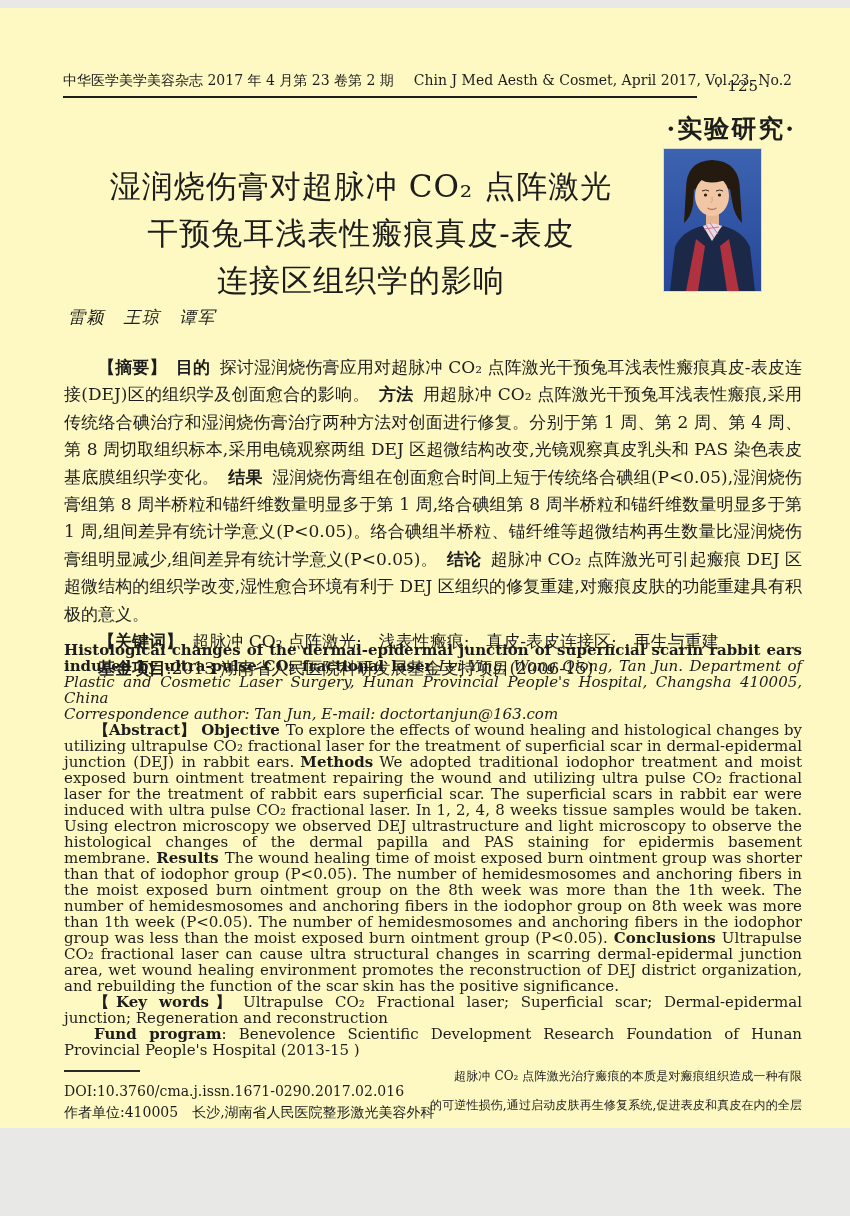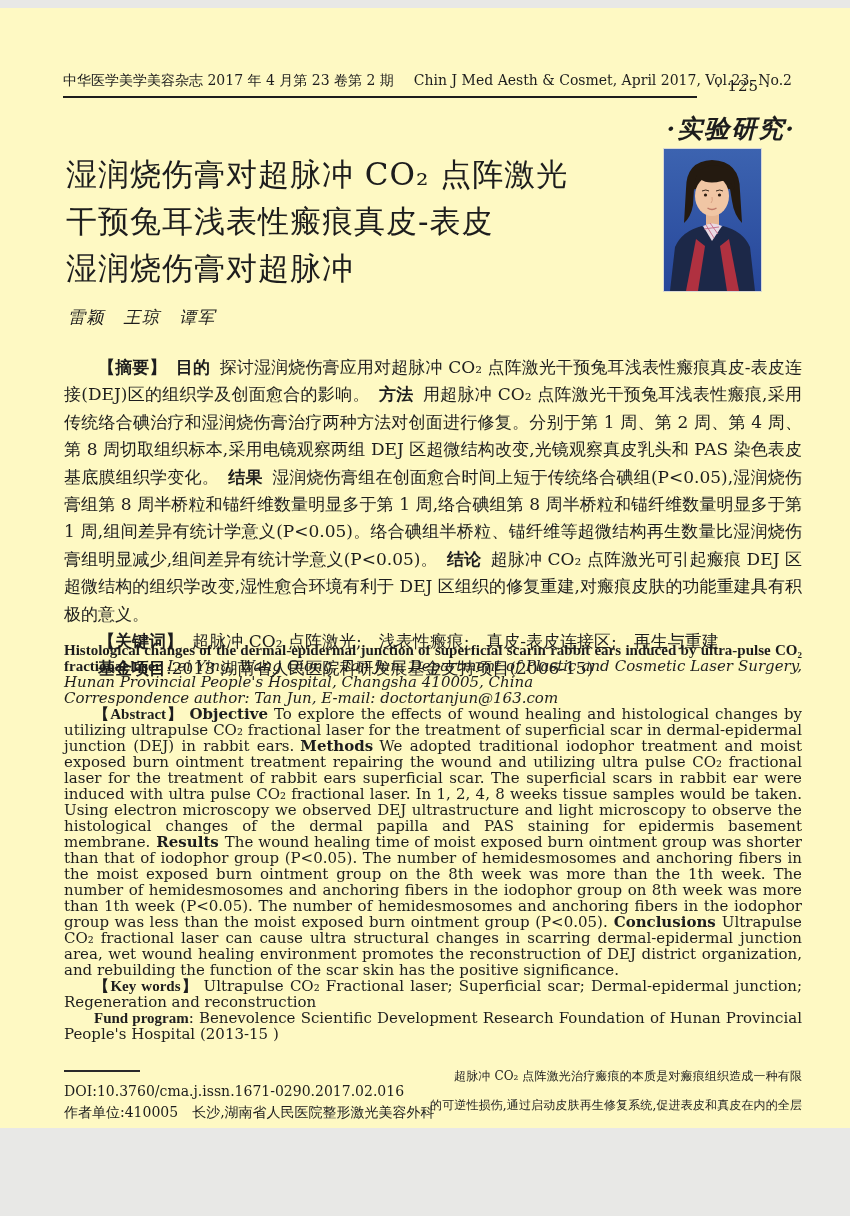--- a/index.html
+++ b/index.html
@@ -9,32 +9,32 @@
     font-family:"DejaVu Serif","Liberation Serif",serif;
   }
   
   .header-rule{
     position:absolute;left:63px;top:64px;width:634px;
     border-bottom:2px solid #1d1d1d;padding-bottom:6px;
     display:flex;gap:20px;align-items:baseline;
     font-size:14px;white-space:nowrap;
   }
   .page-number{position:absolute;left:716px;top:69px;width:90px;text-align:left;font-size:15px;letter-spacing:1px;}
-  .section-label{position:absolute;top:104px;right:54px;font-size:25px;font-weight:bold;letter-spacing:2px;font-style:italic;}
+  .section-label{position:absolute;top:104px;right:54px;font-size:25px;font-weight:bold;letter-spacing:2px;}
   
   .photo{position:absolute;left:664px;top:141px;width:97px;height:142px;box-shadow:0 0 0 1px #d8d8d4;}
   .photo svg{display:block;}
   
-  .title{position:absolute;left:66px;top:143px;width:590px;font-size:31px;line-height:47px;letter-spacing:1px;}
+  .title{position:absolute;left:66px;top:155px;width:590px;font-size:31px;line-height:47px;letter-spacing:1px;text-align:center;}
   .title div{white-space:nowrap;}
   .authors{position:absolute;left:68px;top:298px;font-size:17px;font-style:italic;letter-spacing:1.5px;}
   
   .abs-cn{position:absolute;left:64px;top:346px;width:738px;font-size:17px;line-height:27.4px;text-align:justify;}
   .abs-cn p{margin:0;text-indent:2em;}
-  .b{font-weight:bold;font-family:Liberation Serif, serif;}
+  .b{font-weight:bold;}
   .seg{font-weight:bold;margin:0 .55em;}
   .kw-gap{margin-left:.55em;}
   
   .abs-en{position:absolute;left:64px;top:634px;width:738px;font-size:15px;line-height:16px;text-align:justify;}
   .abs-en p{margin:0;}
   .indent{text-indent:2em;}
   .it{font-style:italic;}
   .en-authors{font-style:italic;margin-left:.4em;}
   .seg-en{font-weight:bold;margin:0 .4em;}
   .kw-gap-en{margin-left:.35em;}
@@ -92,21 +92,21 @@
       <path d="M75 142 L65 90 L56 97 L63 142 Z" fill="#b03140"></path>
 
       <path d="M39 77 L48 92 L58 77 Q48 72 39 77 Z" fill="#e9d9e2"></path>
       <path d="M42 76 L50 89 M46 74 L54 85 M40 80 L55 78" stroke="#c66a86" stroke-width="0.9" fill="none"></path>
     </svg>
   </div>
 
   <div class="title">
     <div>湿润烧伤膏对超脉冲 CO₂ 点阵激光</div>
     <div>干预兔耳浅表性瘢痕真皮-表皮</div>
-    <div>湿润烧伤膏对超脉冲</div>
+    <div>连接区组织学的影响</div>
   </div>
 
   <div class="authors">雷颖　王琼　谭军</div>
 
   <div class="abs-cn">
     <p><span class="b">【摘要】</span><span class="seg">目的</span><span>探讨湿润烧伤膏应用对超脉冲 CO₂ 点阵激光干预兔耳浅表性瘢痕真皮-表皮连接(DEJ)区的组织学及创面愈合的影响。</span><span class="seg">方法</span><span>用超脉冲 CO₂ 点阵激光干预兔耳浅表性瘢痕,采用传统络合碘治疗和湿润烧伤膏治疗两种方法对创面进行修复。分别于第 1 周、第 2 周、第 4 周、第 8 周切取组织标本,采用电镜观察两组 DEJ 区超微结构改变,光镜观察真皮乳头和 PAS 染色表皮基底膜组织学变化。</span><span class="seg">结果</span><span>湿润烧伤膏组在创面愈合时间上短于传统络合碘组(P&lt;0.05),湿润烧伤膏组第 8 周半桥粒和锚纤维数量明显多于第 1 周,络合碘组第 8 周半桥粒和锚纤维数量明显多于第 1 周,组间差异有统计学意义(P&lt;0.05)。络合碘组半桥粒、锚纤维等超微结构再生数量比湿润烧伤膏组明显减少,组间差异有统计学意义(P&lt;0.05)。</span><span class="seg">结论</span><span>超脉冲 CO₂ 点阵激光可引起瘢痕 DEJ 区超微结构的组织学改变,湿性愈合环境有利于 DEJ 区组织的修复重建,对瘢痕皮肤的功能重建具有积极的意义。</span></p>
     <p><span class="b">【关键词】</span><span class="kw-gap">超脉冲 CO₂ 点阵激光;　浅表性瘢痕;　真皮-表皮连接区;　再生与重建</span></p>
     <p><span class="b">基金项目</span><span>:2013 湖南省人民医院科研发展基金支持项目(2006-15)</span></p>
   </div>
 

